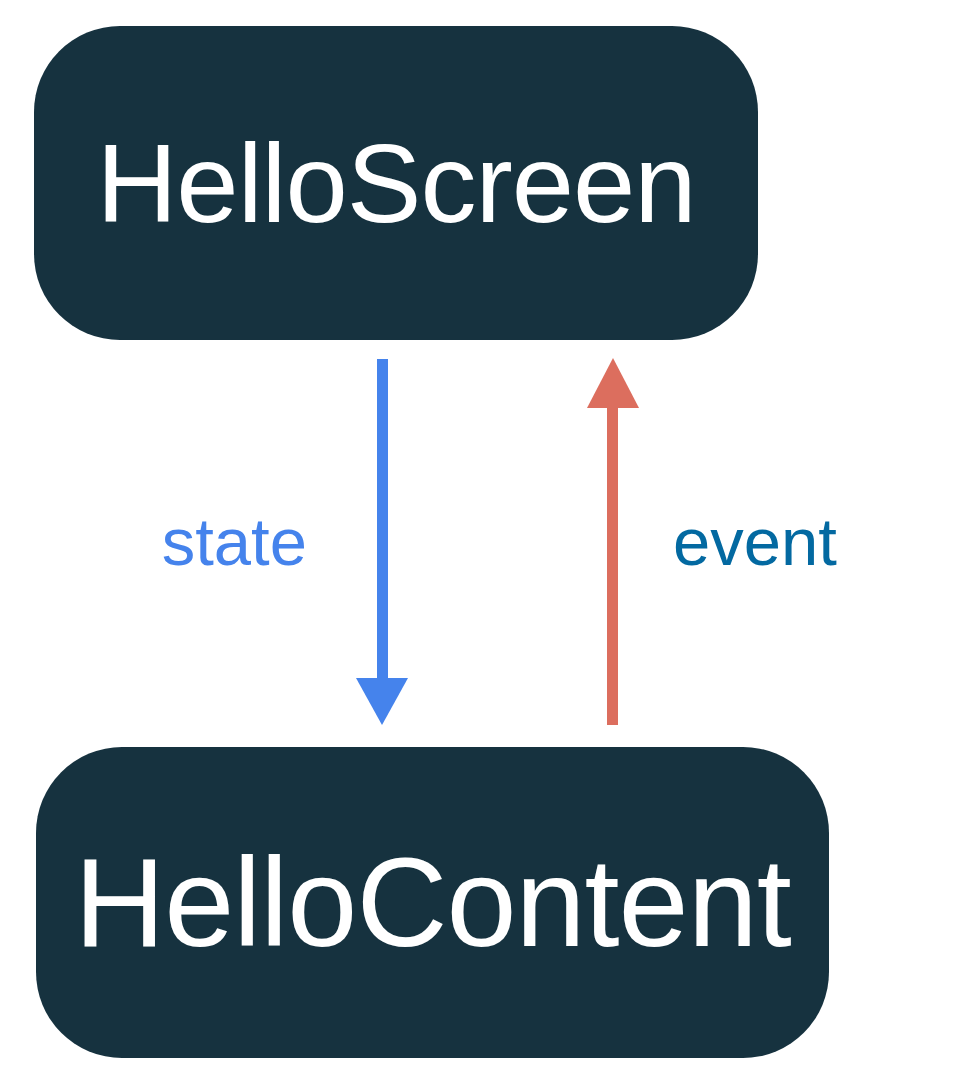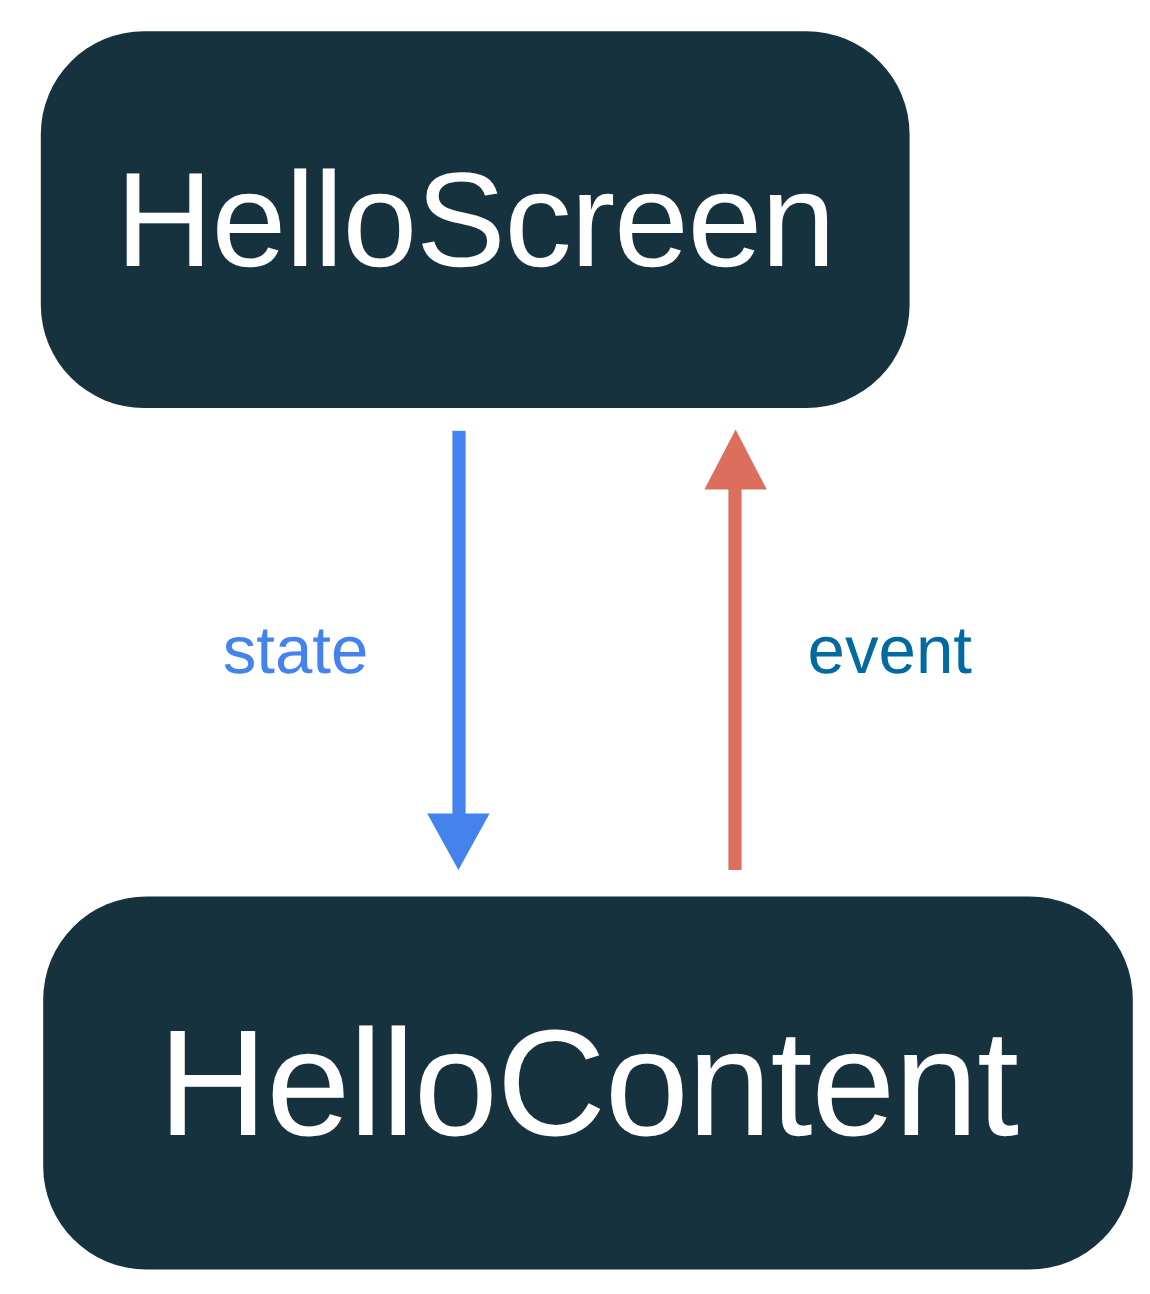--- a/index.html
+++ b/index.html
@@ -23,21 +23,21 @@
     color: #ffffff;
   }
   .node-top {
     left: 34px; top: 26px;
     width: 724px; height: 314px;
     font-size: 112px;
     letter-spacing: -1px;
   }
   .node-bottom {
     left: 36px; top: 747px;
-    width: 908px; height: 311px;
+    width: 793px; height: 311px;
     font-size: 126px;
     letter-spacing: -1px;
   }
 
   
   .arrow-line {
     position: absolute;
     width: 11px;
   }
   .state-line {
@@ -64,21 +64,21 @@
     width: 0; height: 0;
     border-left: 26px solid transparent;
     border-right: 26px solid transparent;
     border-bottom: 50px solid #DC6E5E;
   }
 
   
   .edge-label {
     position: absolute;
     top: 500px;
-    font-size: 56px;
+    font-size: 67px;
     line-height: 84px;
     white-space: nowrap;
   }
   .state-label {
     left: 107px;
     width: 200px;
     text-align: right;
     color: #4583EC;
   }
   .event-label {

